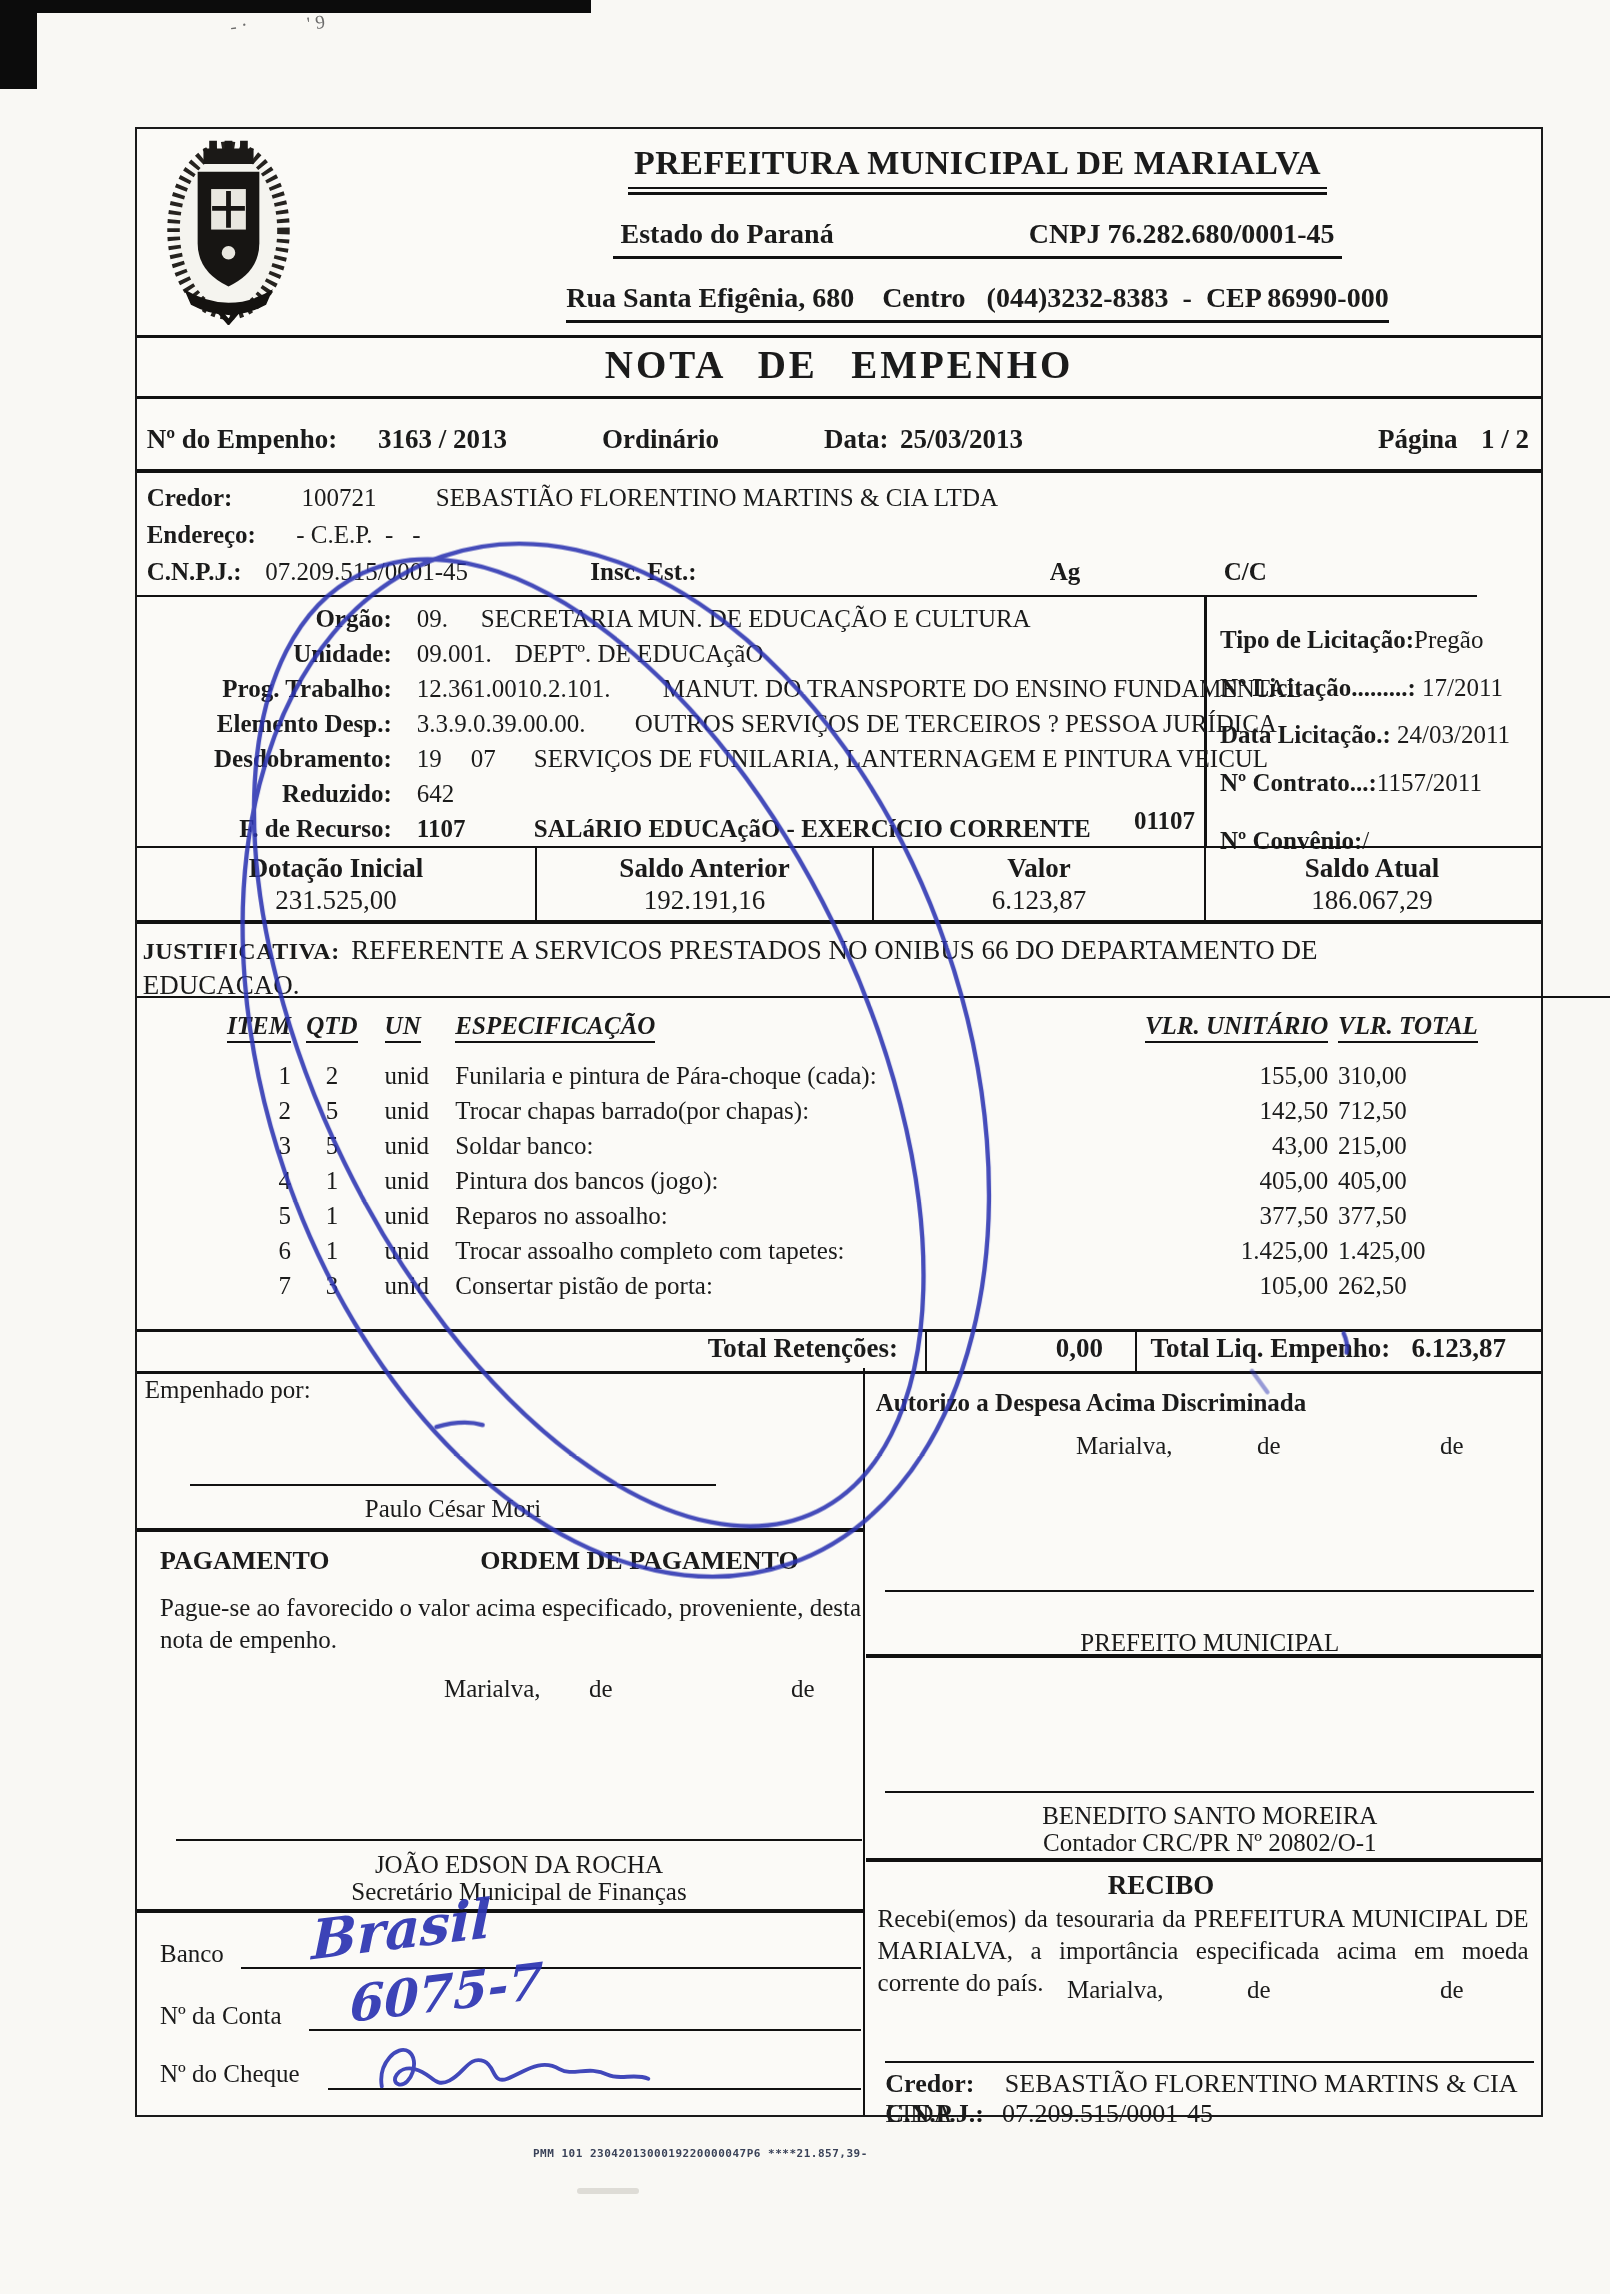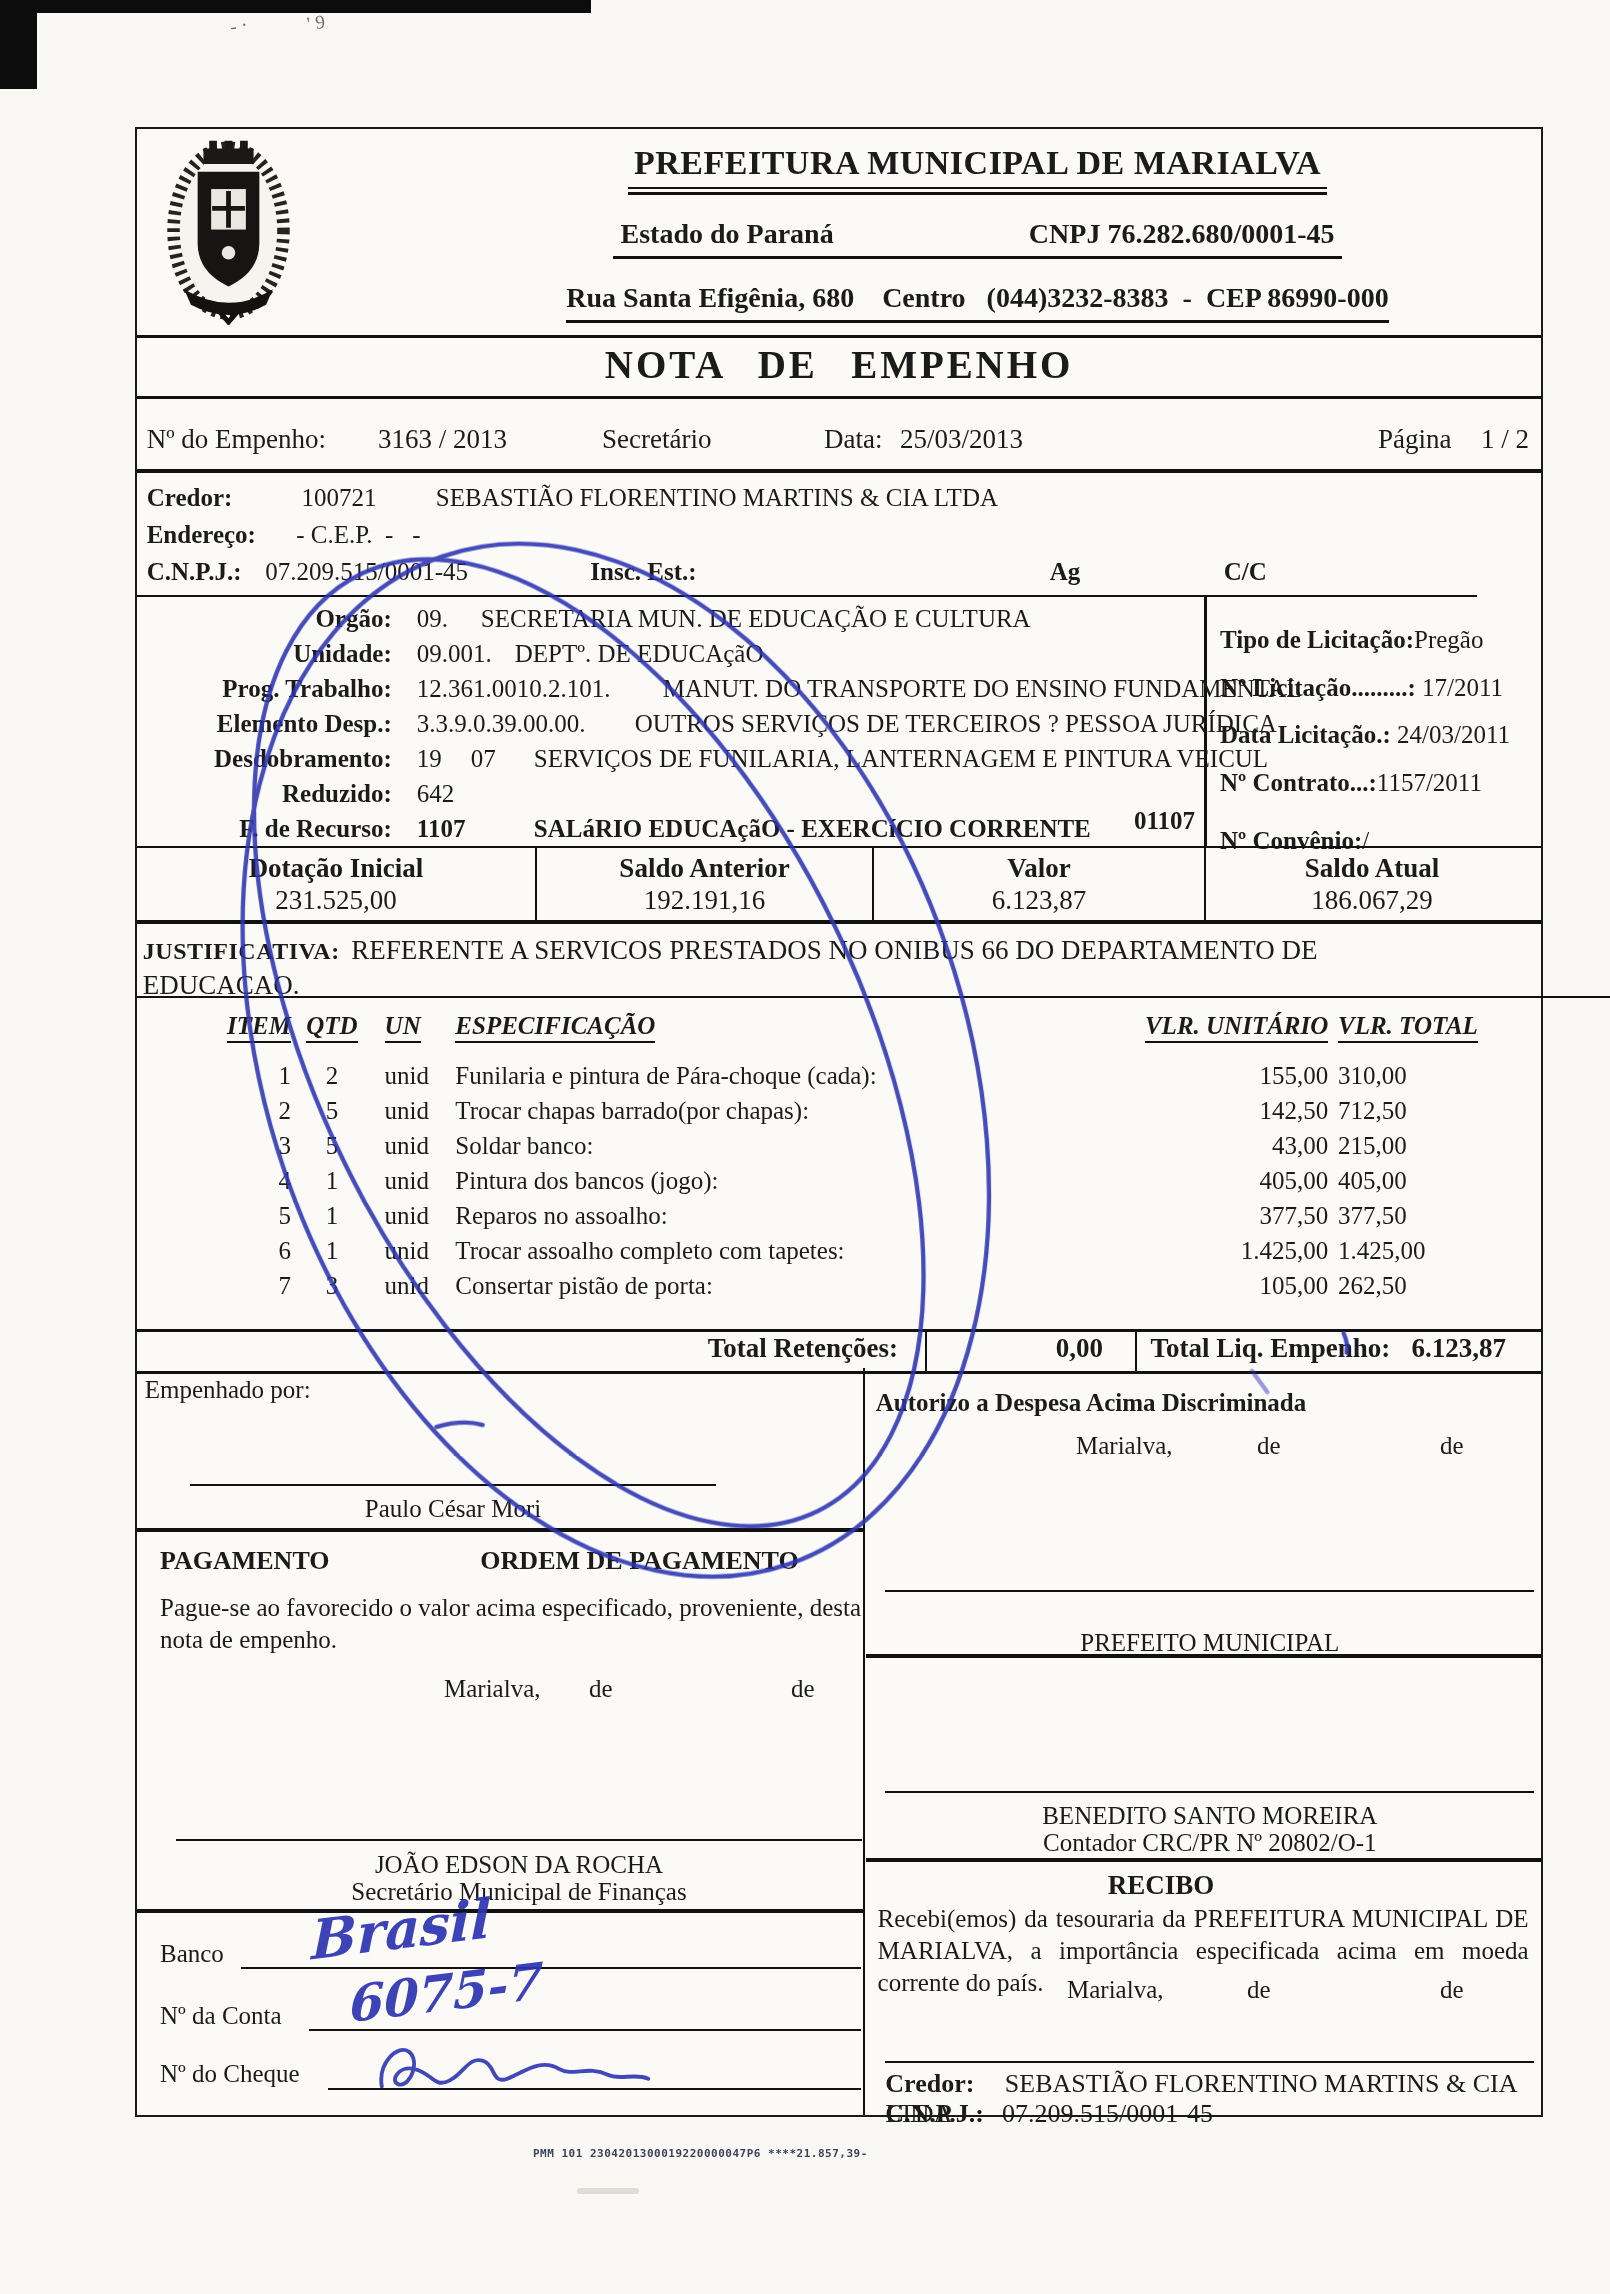--- a/index.html
+++ b/index.html
@@ -27,21 +27,21 @@
     border-bottom:2.9px solid #111;padding:0 5.8px 4.8px;position:relative}
   .title-wrap span::after{content:"";position:absolute;left:0;right:0;bottom:-7.7px;height:2.9px;background:#111}
   .state-row{margin:29px auto 0;width:714px;display:flex;justify-content:space-between;
     border-bottom:3.9px solid #111;font-size:28px;font-weight:bold;padding:0 7.7px 5.8px}
   .addr{margin-top:23px}
   .addr span{display:inline-block;font-size:28px;font-weight:bold;border-bottom:3.9px solid #111;padding-bottom:5.8px}
 
   .band{left:0;top:206px;width:1404px;height:58px;border-top:3.9px solid #111;border-bottom:3.9px solid #111;
     text-align:center;font-size:39px;font-weight:bold;letter-spacing:2.9px;word-spacing:21px;line-height:54px}
 
-  .emp-row{left:0;top:285px;width:1404px;height:55px;border-bottom:4.8px solid #111;font-size:27px;font-weight:normal}
+  .emp-row{left:0;top:285px;width:1404px;height:55px;border-bottom:4.8px solid #111;font-size:27px;font-weight:bold}
   .emp-row span{position:absolute;top:9.7px}
 
   .credor-line{font-size:25px}
   .budget-box{left:0;top:466px;width:1340px;height:251px;border-top:2.9px solid #111}
   .budget-divider{position:absolute;left:1067px;top:0;width:2.9px;height:251px;background:#111}
   .b-rows{position:absolute;left:5.8px;top:3.9px;width:1054px}
   .b-row{position:relative;height:35px;font-size:25px;line-height:35px}
   .b-label{position:absolute;left:0;width:249px;text-align:right;font-weight:bold}
   .b-code{position:absolute;left:274px}
   .b-code2{position:absolute;left:328px}
@@ -130,21 +130,21 @@
       </div>
     </div>
 
     <div class="abs band">
       <span>NOTA DE EMPENHO</span>
     </div>
 
     <div class="abs emp-row">
       <span style="left:9.7px">Nº do Empenho:</span>
       <span style="left:241px">3163 / 2013</span>
-      <span style="left:465px">Secretário</span>
+      <span style="left:465px">Ordinário</span>
       <span style="left:687px">Data:</span>
       <span style="left:763px">25/03/2013</span>
       <span style="left:1241px">Página</span>
       <span style="left:1344px">1 / 2</span>
     </div>
 
     <div class="abs credor-line" style="left:9.7px;top:355px">
       <span class="b">Credor:</span>
       <span style="margin-left:63px">100721</span>
       <span style="margin-left:53px">SEBASTIÃO FLORENTINO MARTINS &amp; CIA LTDA</span>

